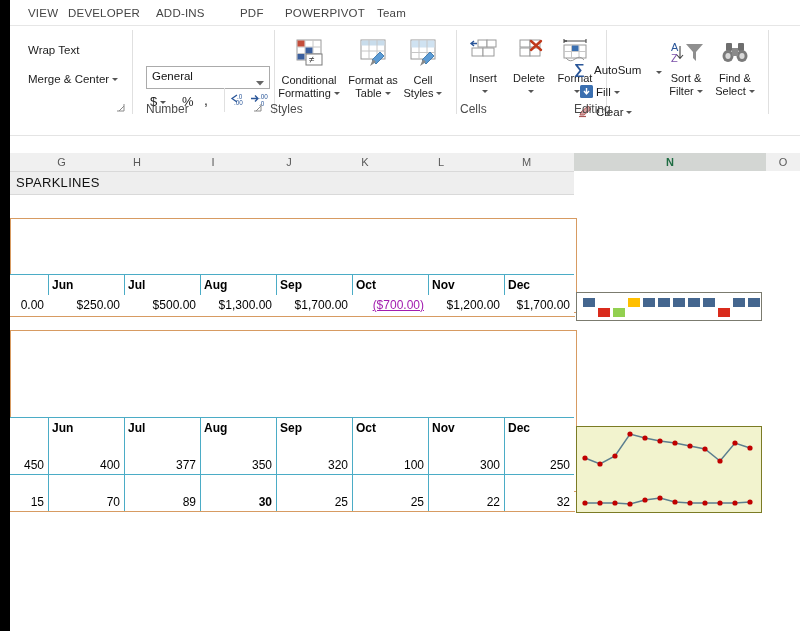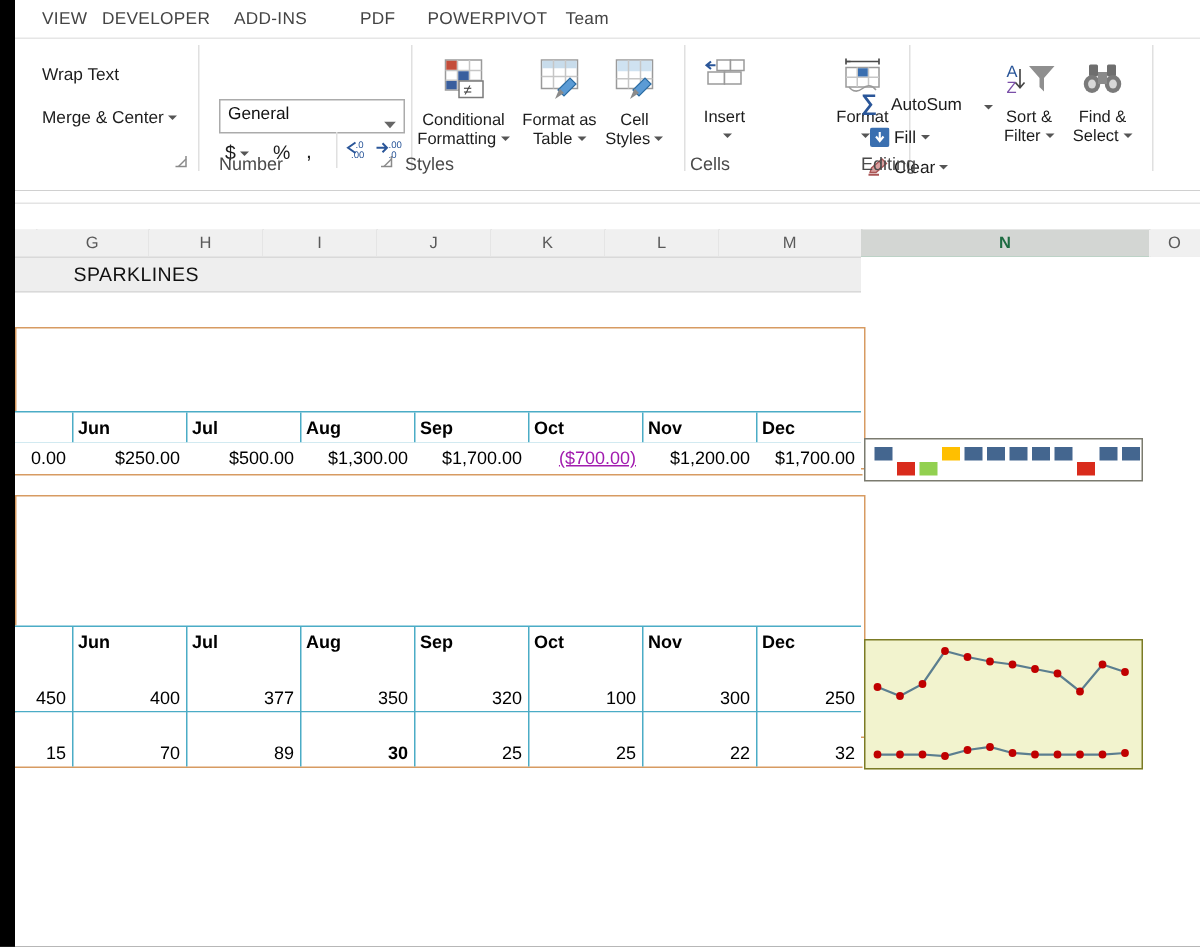--- a/index.html
+++ b/index.html
@@ -48,21 +48,21 @@
   .ch{position:absolute;top:0;height:18px;line-height:18px;text-align:center;font-size:11px;color:#5a5a5a;
      background:#f0f0f0;border-right:1px solid #c6c6c6;}
   .ch.sel{background:#d3d6d3;color:#1e6c42;font-weight:bold;border-bottom:2px solid #217346;}
   .above-hdr{position:absolute;left:0;top:0;width:790px;height:26px;background:#fff;}
   .above-line{position:absolute;left:0;top:8px;width:790px;height:1px;background:#e4e4e4;}
 
   .gridarea{position:absolute;left:0;top:44px;width:790px;height:460px;background:#fff;}
 
   
   .banner{position:absolute;left:0;top:0;height:22px;background:#eeeeee;border-top:1px solid #d9d9d9;border-bottom:1px solid #d9d9d9;}
-  .banner .t{position:absolute;left:6px;top:3px;font-size:13px;color:#111;letter-spacing:.3px;margin-left:33px;}
+  .banner .t{position:absolute;left:6px;top:3px;font-size:13px;color:#111;letter-spacing:.3px;}
 
   
   .block{position:absolute;border:1px solid #d79b62;background:#fff;}
   .hrow{position:absolute;height:20px;border-top:1px solid #4bacc6;border-bottom:1px solid #4bacc6;background:#fff;}
   .hcell{position:absolute;top:0;height:20px;line-height:20px;font-size:12px;font-weight:bold;color:#000;
      border-left:1px solid #4bacc6;padding-left:3px;box-sizing:border-box;}
   .drow{position:absolute;background:#fff;}
   .dcell{position:absolute;top:0;line-height:inherit;font-size:12px;color:#000;text-align:right;
      padding-right:4px;box-sizing:border-box;}
   .dcell.neg{color:#a21caf;text-decoration:underline;}
@@ -216,20 +216,33 @@
             <rect x="21" y="2" width="9" height="7" fill="#fff" stroke="#9a9a9a"></rect>
             <rect x="6" y="10" width="11" height="8" fill="#fff" stroke="#9a9a9a"></rect>
             <rect x="17" y="10" width="11" height="8" fill="#fff" stroke="#9a9a9a"></rect>
             <path d="M11 5.5 L5 5.5 M8 3 L5 5.5 L8 8" fill="none" stroke="#2a5699" stroke-width="1.4"></path>
           </svg>
         </div>
         <div class="lbl">Insert</div>
         <div class="lbl"><span class="caret"></span></div>
       </div>
 
+      <div class="bigbtn" style="left:478px;top:12px;width:46px;">
+        <div class="ico">
+          <svg width="34" height="28" viewBox="0 0 34 28">
+            <rect x="8" y="2" width="10" height="7" fill="#fff" stroke="#9a9a9a"></rect>
+            <rect x="18" y="2" width="10" height="7" fill="#fff" stroke="#9a9a9a"></rect>
+            <rect x="8" y="10" width="10" height="8" fill="#fff" stroke="#9a9a9a"></rect>
+            <rect x="18" y="10" width="10" height="8" fill="#fff" stroke="#9a9a9a"></rect>
+            <path d="M19 3 L29 12 M29 3 L19 12" stroke="#c0391b" stroke-width="2.4" stroke-linecap="round"></path>
+          </svg>
+        </div>
+        <div class="lbl">Delete</div>
+        <div class="lbl"><span class="caret"></span></div>
+      </div>
 
       <div class="bigbtn" style="left:524px;top:12px;width:46px;">
         <div class="ico">
           <svg width="34" height="28" viewBox="0 0 34 28">
             <path d="M6 3 L28 3 M6 1 L6 5 M28 1 L28 5" stroke="#4a4a4a" stroke-width="1.1"></path>
             <path d="M9 3 L6 3 L9 3" stroke="#4a4a4a"></path>
             <rect x="6" y="7" width="22" height="13" fill="#fff" stroke="#9a9a9a"></rect>
             <line x1="6" y1="13.5" x2="28" y2="13.5" stroke="#c6c6c6"></line>
             <line x1="13.5" y1="7" x2="13.5" y2="20" stroke="#c6c6c6"></line>
             <line x1="21" y1="7" x2="21" y2="20" stroke="#c6c6c6"></line>

